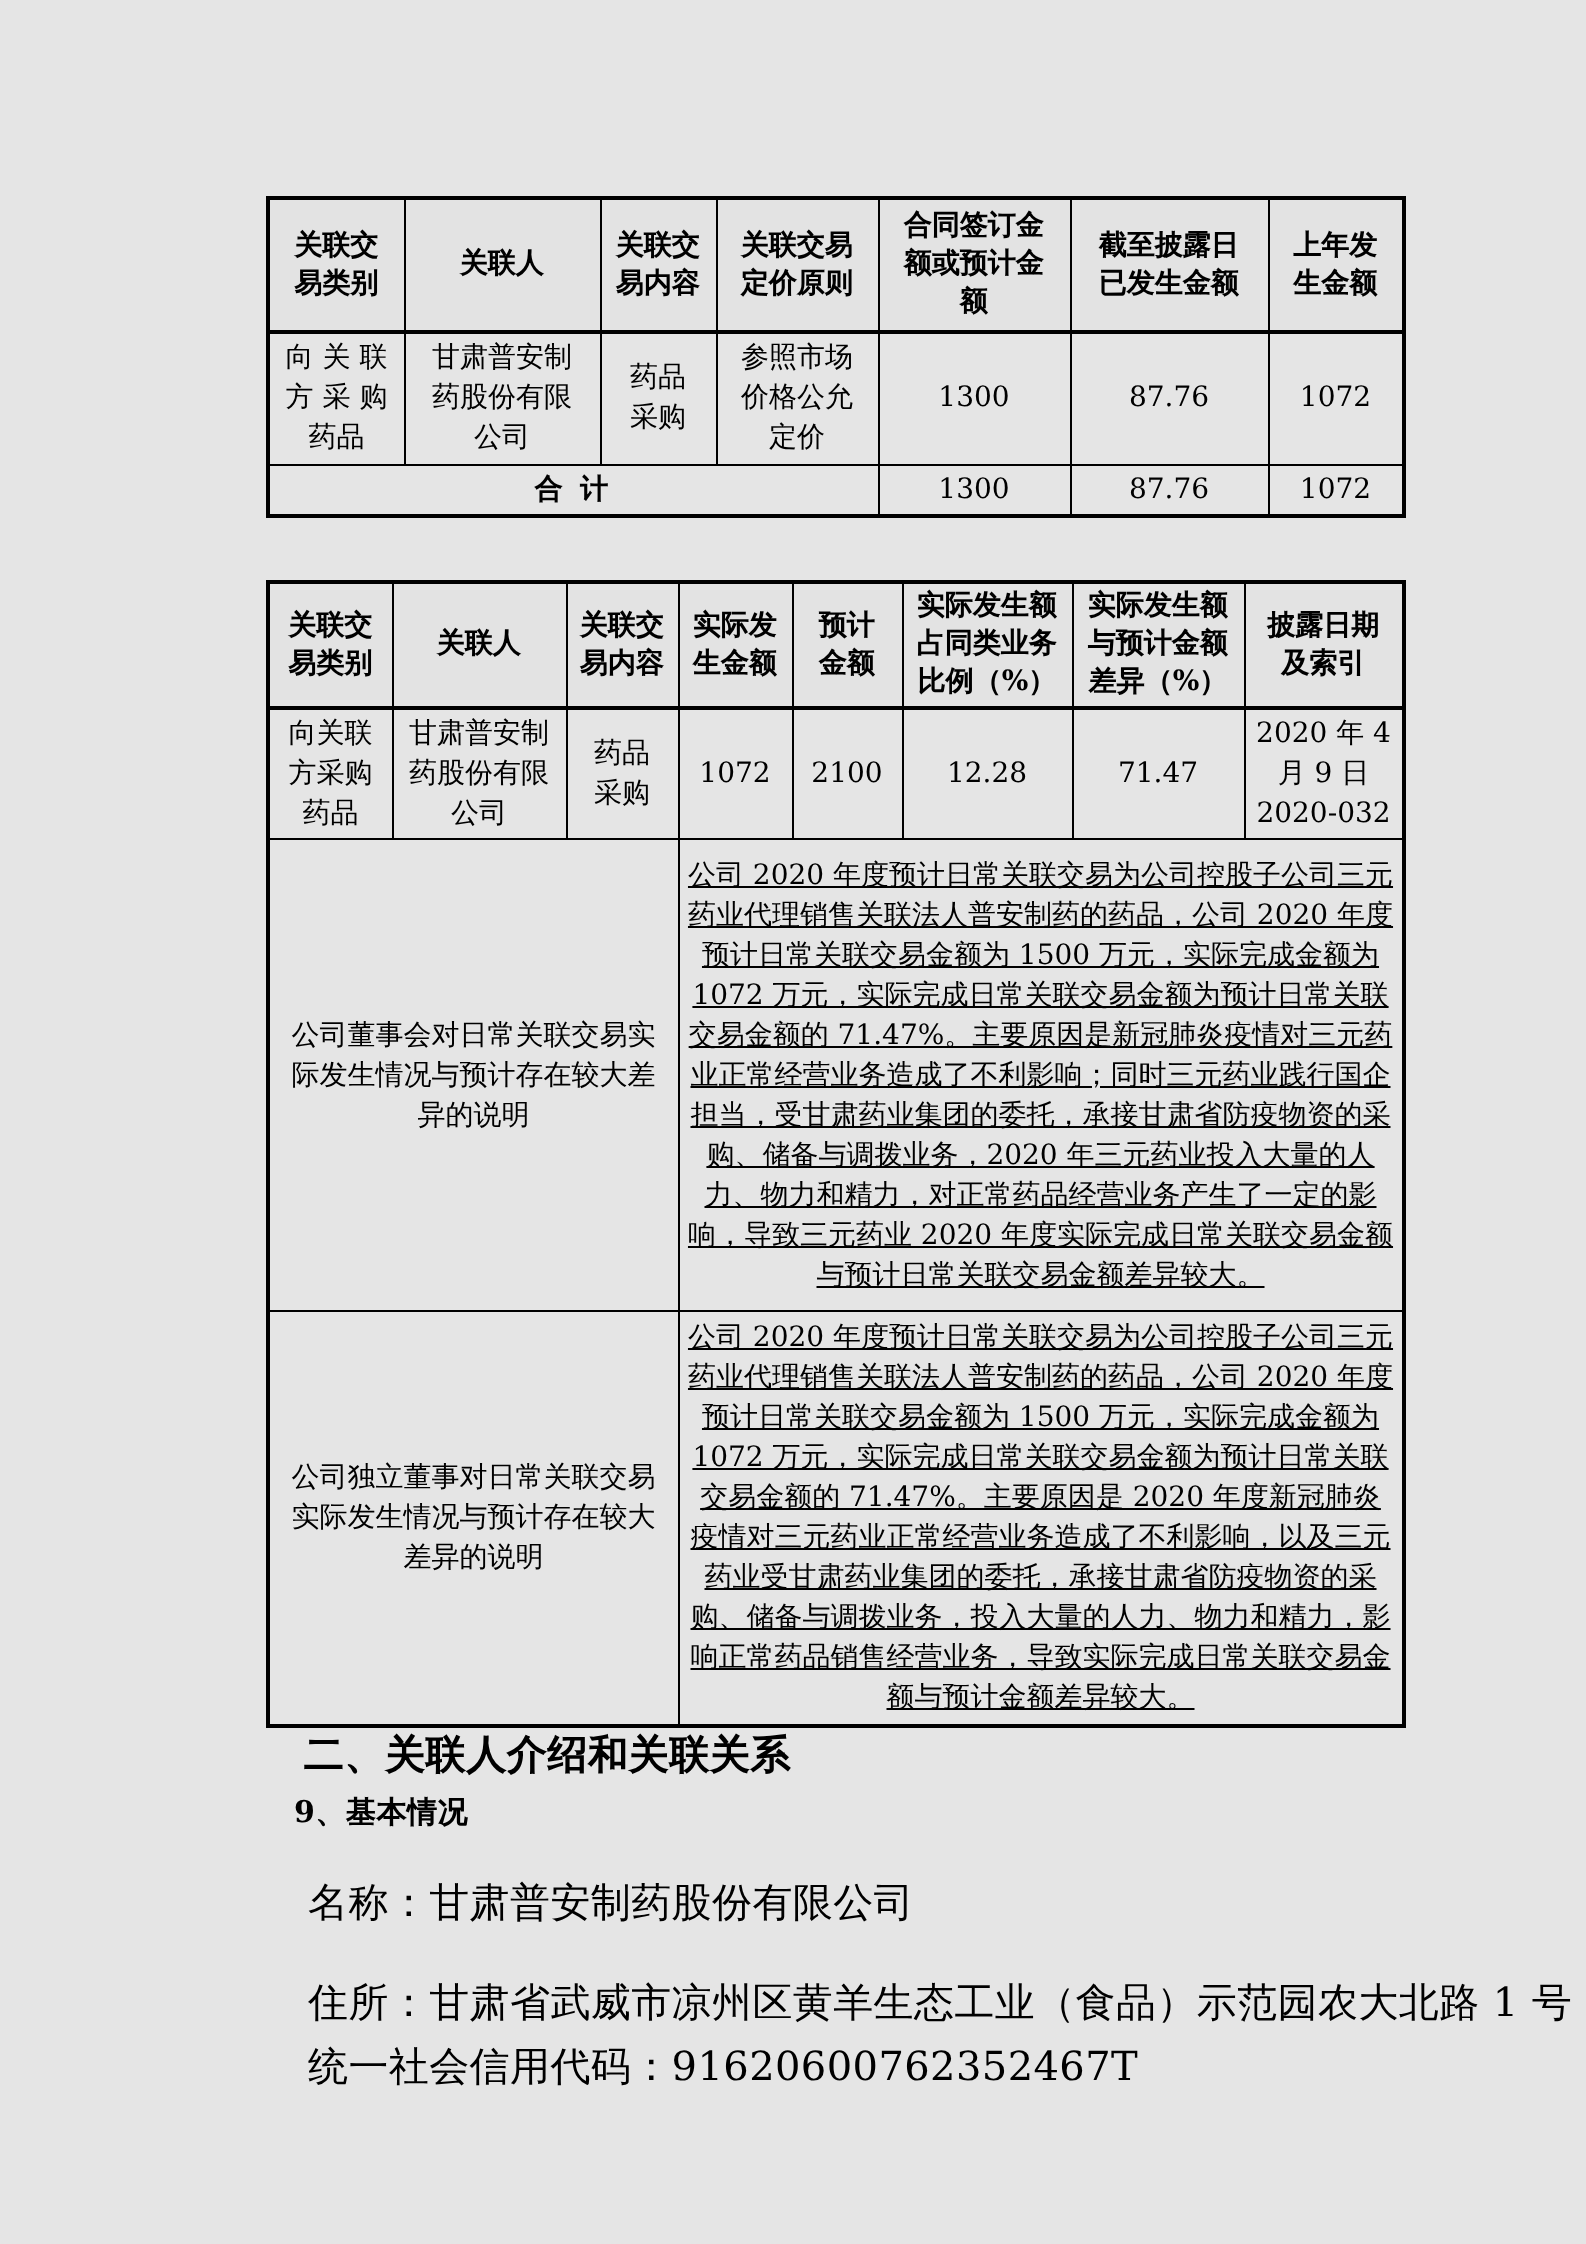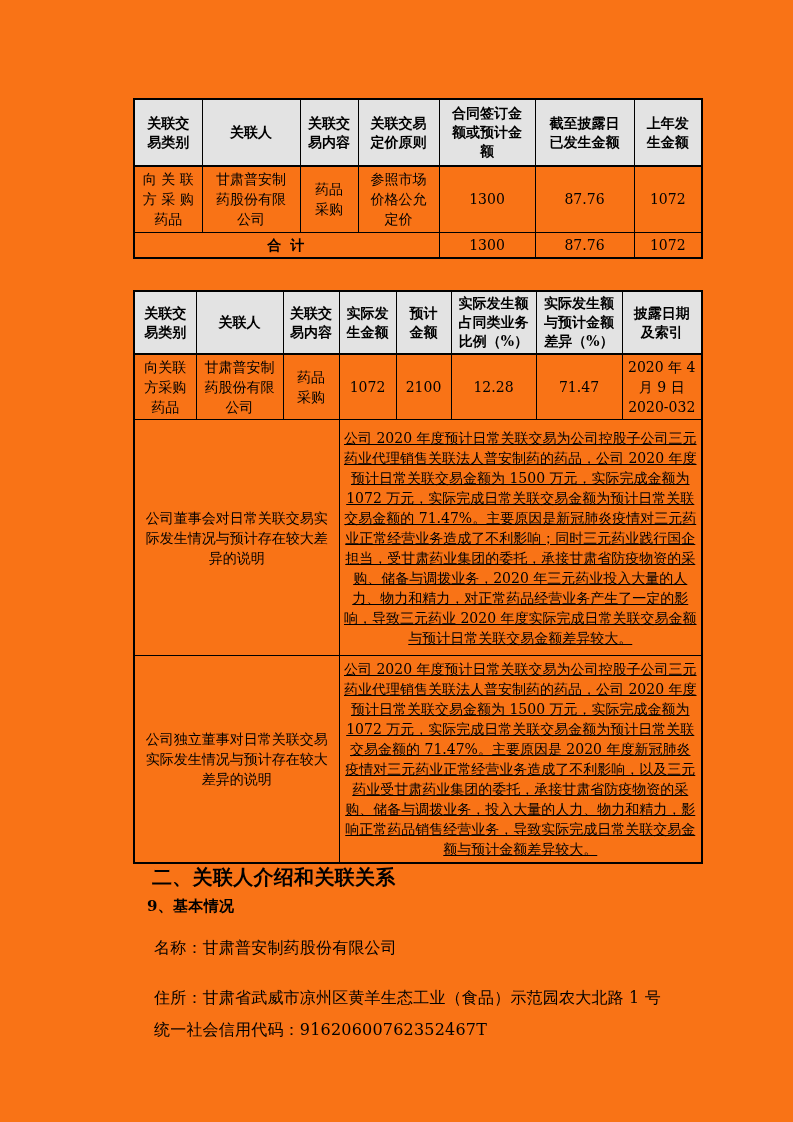--- a/index.html
+++ b/index.html
@@ -1,21 +1,21 @@
 <!DOCTYPE html>
 <html><head>
 <meta charset="utf-8">
 <style>
   html,body{margin:0;padding:0;}
   body{
     width:793px;height:1122px;background:#ffffff;position:relative;
     font-family:"DejaVu Serif","Liberation Serif",serif;color:#000;
     -webkit-font-smoothing:antialiased;
   }
-  .page{position:absolute;left:0;top:0;width:793px;height:1122px;background:#f97316;overflow:hidden;}
+  .page{position:absolute;left:0;top:0;width:793px;height:1122px;background:#e5e5e5;overflow:hidden;}
 
   table.tbl{
     position:absolute;border-collapse:collapse;table-layout:fixed;
     border:2px solid #000;
   }
   table.tbl td{
     border:1px solid #000;
     font-size:14px;line-height:20px;
     text-align:center;vertical-align:middle;
     padding:2px 4px;overflow:hidden;
@@ -34,21 +34,21 @@
   }
   td.date-cell{text-align:left;padding-left:8px;line-height:21px;}
 
   #t1{left:133px;top:98px;width:568px;}
   #t2{left:133px;top:290px;width:568px;}
 
   .heading{position:absolute;font-weight:bold;white-space:nowrap;}
   #sec3-title{left:144px;top:264px;font-size:17px;letter-spacing:0.8px;}
   #sec2-title{left:152px;top:864px;font-size:20px;letter-spacing:0.3px;}
   #sub1-title{left:147px;top:897px;font-size:15px;letter-spacing:0.3px;}
-  .info-line{position:absolute;left:154px;font-size:16px;white-space:nowrap;letter-spacing:0.2px;}
+  .info-line{position:absolute;left:154px;font-size:20px;white-space:nowrap;letter-spacing:0.2px;}
   #info-0{top:938px;}
   #info-1{top:977px;margin-top:43px;}
   #info-2{top:988px;}
 </style>
 </head>
 <body>
 
 <div class="page">
 
   <table class="tbl" id="t1">

